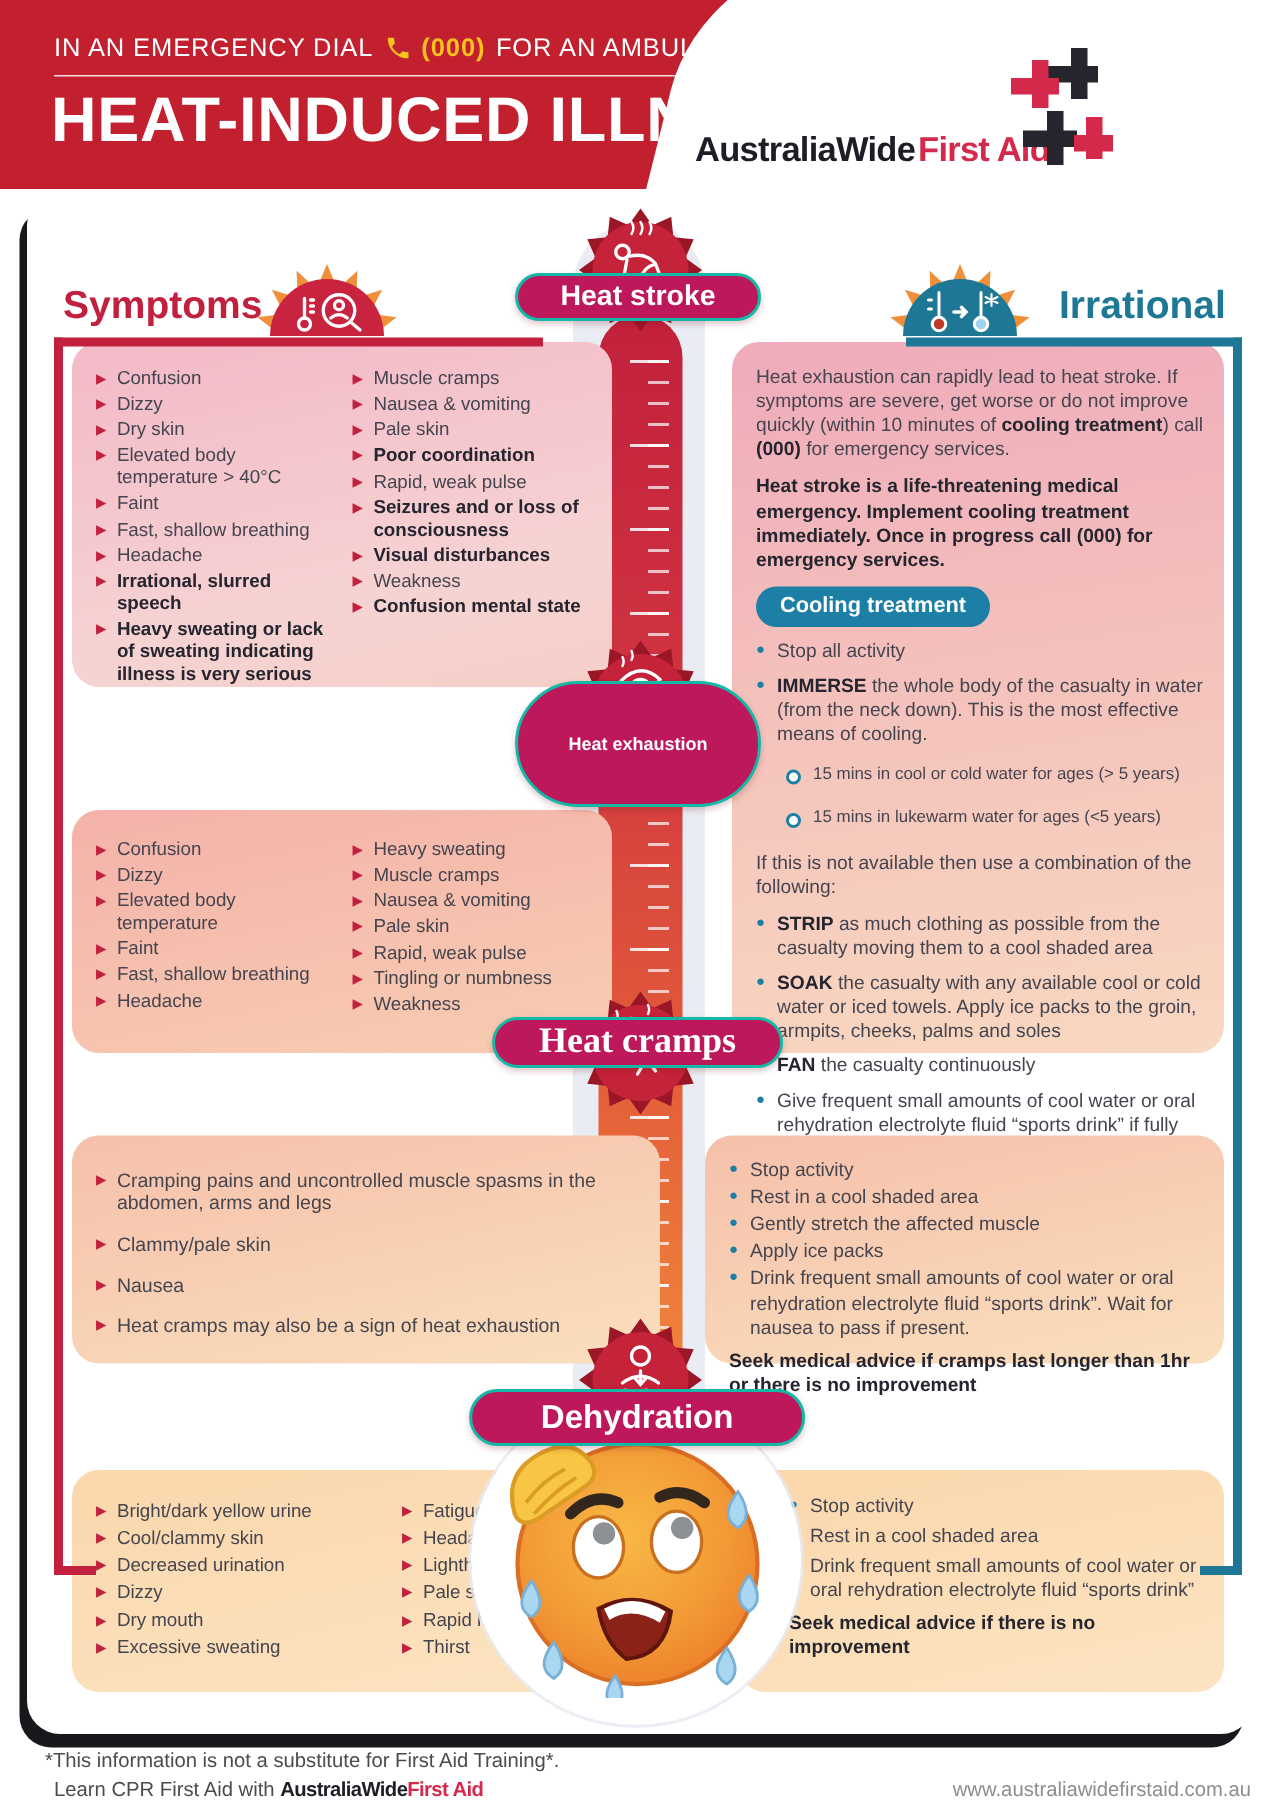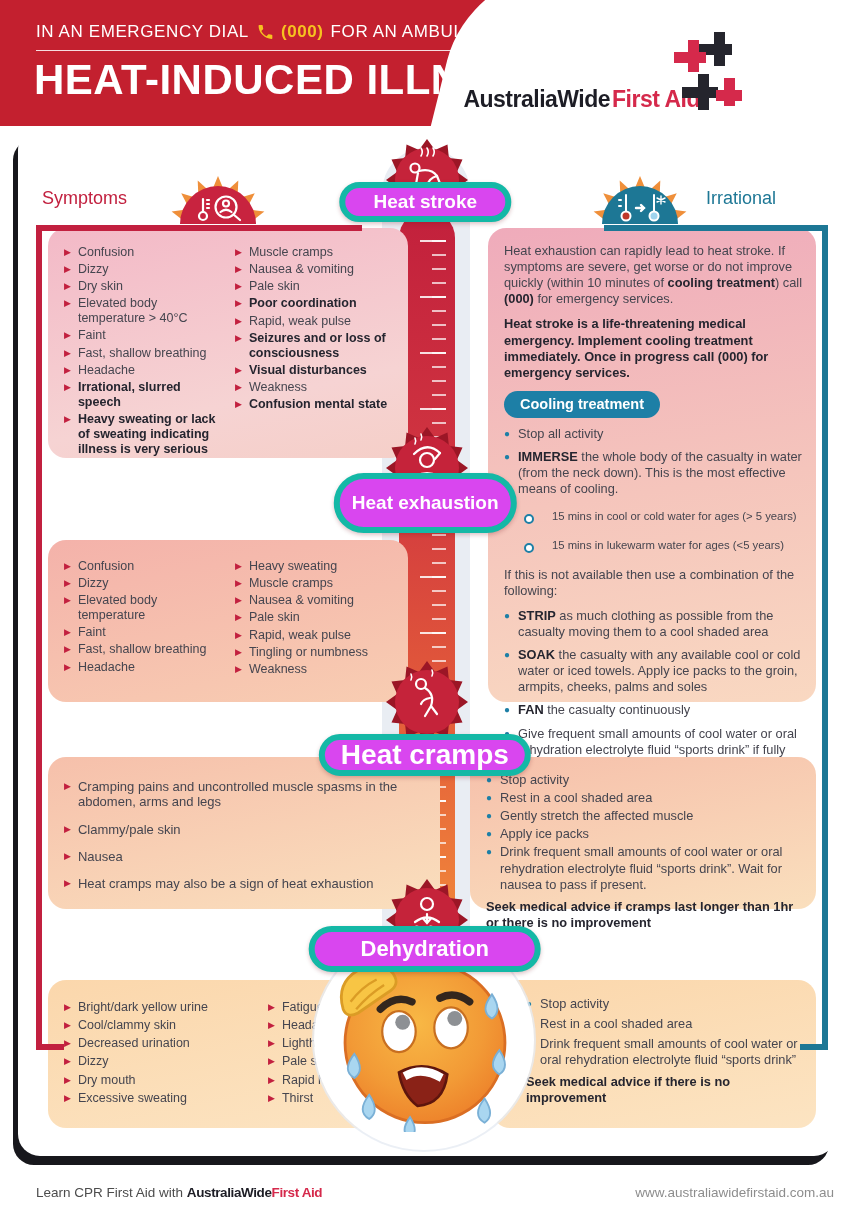--- a/index.html
+++ b/index.html
@@ -15,42 +15,42 @@
   .phone-ic{width:18px;height:18px;display:inline-block;}
   .emg-rule{position:absolute;left:36px;top:50px;width:497px;height:1px;background:rgba(255,255,255,.85);}
   .page-title{position:absolute;left:34px;top:56px;font-size:42px;font-weight:800;color:#fff;letter-spacing:.5px;}
   .brand{position:absolute;right:66px;top:86px;font-size:23px;font-weight:700;letter-spacing:-.5px;white-space:nowrap;}
   .brand .b1{color:#1d1d25;}
   .brand .b2{color:#d5294b;margin-left:2px;}
   .brand-mark{position:absolute;right:20px;top:32px;width:72px;height:78px;}
   
   .card{position:absolute;left:18px;top:128px;width:818px;height:1028px;background:#fff;border-radius:22px;
         box-shadow:-6px 10px 0 -1px #17171c;}
-  .col-head{position:absolute;top:60px;font-size:18px;font-weight:400;}
+  .col-head{position:absolute;top:60px;font-size:26px;font-weight:700;}
   .col-head.sym{left:24px;color:#c2203f;}
   .col-head.trt{left:688px;color:#1d7795;}
   .half-sun{position:absolute;top:44px;width:96px;height:54px;}
   .bracket{position:absolute;z-index:4;}
   .br-red{background:#c2203f;} .br-teal{background:#1d7795;}
   
   .track{position:absolute;left:364px;top:20px;width:88px;height:868px;background:#e9edf3;border-radius:44px;z-index:1;}
   .tube{position:absolute;left:381px;top:82px;width:56px;height:788px;border-radius:28px 28px 0 0;z-index:2;
         background:linear-gradient(180deg,#c2203c 0%,#cf3340 30%,#e25a3a 62%,#ee7e3a 85%,#f08a3c 100%);}
   .ticks{position:absolute;right:9px;top:30px;bottom:4px;width:26px;
      background:
        repeating-linear-gradient(to bottom,rgba(255,255,255,.85) 0 2px,transparent 2px 56px) right top/26px 100% no-repeat,
        repeating-linear-gradient(to bottom,rgba(255,255,255,.7) 0 2px,transparent 2px 14px) right top/14px 100% no-repeat;}
   .bulb-halo{position:absolute;left:296px;top:802px;width:220px;height:220px;border-radius:50%;background:#fff;z-index:5;
              box-shadow:0 0 0 2px rgba(230,235,242,.8);}
   .emoji{position:absolute;left:314px;top:818px;width:186px;height:186px;z-index:6;}
   
   .badge{position:absolute;left:0;top:0;width:100%;pointer-events:none;z-index:7;}
   .spike{position:absolute;left:367px;width:84px;height:84px;}
-  .pill{position:absolute;left:50%;transform:translateX(-51%);background:#d946ef;color:#fff;font-weight:800;
-        border:6px solid #14b8a6;border-radius:999px;text-align:center;line-height:1.05;
+  .pill{position:absolute;left:50%;transform:translateX(-51%);background:#be185d;color:#fff;font-weight:800;
+        border:2px solid #14b8a6;border-radius:999px;text-align:center;line-height:1.05;
         display:flex;align-items:center;justify-content:center;box-shadow:0 2px 4px rgba(120,20,30,.25);}
   
   .box{position:absolute;border-radius:18px;z-index:3;padding:14px 12px 12px 16px;box-sizing:border-box;}
   .box.pink1{background:linear-gradient(168deg,#f3b9c7 0%,#f6d3d3 70%,#f5cfc8 100%);}
   .box.pink2{background:linear-gradient(172deg,#efabbb 0%,#f5c5bc 55%,#f9d8c1 100%);}
   .box.salmon{background:linear-gradient(168deg,#f4b2aa 0%,#f8cdb2 100%);}
   .box.peach{background:linear-gradient(168deg,#f6c0ab 0%,#fadfbd 100%);}
   .box.sand{background:linear-gradient(168deg,#fbd7ac 0%,#fce4c2 100%);}
   ul.blist{list-style:none;margin:0;padding:0;}
   ul.blist li{display:flex;gap:7px;align-items:flex-start;font-size:12.5px;line-height:1.18;color:#45454f;margin:2.5px 0;}
@@ -60,21 +60,21 @@
   .subdot{flex:0 0 auto;width:6px;height:6px;border:2px solid #1d7fa6;border-radius:50%;margin-top:3px;background:#fff;}
   .cols2{display:flex;gap:10px;}
   .cols2>div{flex:1;}
   b{font-weight:700;color:#25252f;}
   .para{font-size:12.8px;line-height:1.26;margin:0 0 9px 0;color:#45454f;}
   .cool-pill{display:inline-block;background:#1d7fa6;color:#fff;font-weight:800;font-size:14.5px;
              padding:5px 16px 6px;border-radius:999px;margin:1px 0 8px 0;}
   ul.tlist{list-style:none;margin:0;padding:0;}
   ul.tlist li{display:flex;gap:8px;align-items:flex-start;font-size:12.8px;line-height:1.26;color:#45454f;margin:0 0 7px 0;}
   ul.sublist{list-style:none;margin:-2px 0 7px 20px;padding:0;}
-  ul.sublist li{display:flex;gap:18px;align-items:flex-end;font-size:11.3px;line-height:1.3;color:#45454f;margin:14px 0;}
+  ul.sublist li{display:flex;gap:8px;align-items:center;font-size:11.3px;line-height:1.3;color:#45454f;margin:14px 0;}
   .note{font-size:12.8px;font-weight:700;color:#25252f;line-height:1.25;margin-top:6px;}
   
   .footer-l1{position:absolute;left:30px;top:1166px;font-size:13.5px;color:#4c4c4c;}
   .footer-l2{position:absolute;left:36px;top:1185px;font-size:13.5px;color:#4c4c4c;}
   .fb1{font-weight:700;color:#1d1d25;letter-spacing:-.4px;}
   .fb2{font-weight:700;color:#d5294b;letter-spacing:-.4px;}
   .footer-url{position:absolute;right:20px;top:1185px;font-size:13.5px;color:#8d8d8d;text-decoration:none;}
 </style>
 </head>
 <body>
@@ -588,53 +588,54 @@
         <polygon fill="#9b1626" points="83,42 71.9,50 77.5,62.5 63.9,63.9 62.5,77.5 50,71.9 42,83 34,71.9 21.5,77.5 20.1,63.9 6.5,62.5 12.1,50 1,42 12.1,34 6.5,21.5 20.1,20.1 21.5,6.5 34,12.1 42,1 50,12.1 62.5,6.5 63.9,20.1 77.5,21.5 71.9,34"></polygon>
         <circle cx="42" cy="42" r="32" fill="#c5233a"></circle>
         <g stroke="#fff" stroke-width="2.2" fill="none" stroke-linecap="round">
           <circle cx="42" cy="34" r="7"></circle>
           <path d="M29 28 Q42 15 55 27"></path>
           <path d="M55 27 L50 33"></path>
           <path d="M31 50 Q42 44 53 50"></path>
           <path d="M30 18 q1.5 -3 0 -6 M36 14 q1.5 -3 0 -6" stroke-width="1.6"></path>
         </g>
       </svg>
-      <div class="pill" style="top:345px;min-width:136px;height:44px;font-size:19px;padding:2px 12px;">Heat exhaustion</div>
+      <div class="pill" style="top:326px;min-width:136px;height:44px;font-size:12px;padding:18px 12px;">Heat exhaustion</div>
     </div>
 
     <div class="badge">
       <svg class="spike" style="top:532px" viewBox="0 0 84 84">
         <polygon fill="#9b1626" points="83,42 71.9,50 77.5,62.5 63.9,63.9 62.5,77.5 50,71.9 42,83 34,71.9 21.5,77.5 20.1,63.9 6.5,62.5 12.1,50 1,42 12.1,34 6.5,21.5 20.1,20.1 21.5,6.5 34,12.1 42,1 50,12.1 62.5,6.5 63.9,20.1 77.5,21.5 71.9,34"></polygon>
         <circle cx="42" cy="42" r="32" fill="#c5233a"></circle>
         <g stroke="#fff" stroke-width="2.2" fill="none" stroke-linecap="round">
           <circle cx="36" cy="24" r="5"></circle>
           <path d="M40 28 Q50 34 46 46"></path>
           <path d="M45 38 Q38 39 36 44"></path>
           <path d="M46 46 L40 56 M46 46 L52 54"></path>
           <path d="M26 20 q1.5 -3 0 -6 M47 16 q1.5 -3 0 -6" stroke-width="1.6"></path>
         </g>
       </svg>
-      <div class="pill" style="top:606px;min-width:158px;height:30px;font-size:28px;padding:0 16px;">Heat cramps</div>
+      <div class="pill" style="top:550px;min-width:158px;height:30px;font-size:24px;padding:0 16px;font-family:Liberation Serif, serif;">Heat cramps</div>
     </div>
 
     <div class="badge">
       <svg class="spike" style="top:750px" viewBox="0 0 84 84">
         <polygon fill="#9b1626" points="83,42 71.9,50 77.5,62.5 63.9,63.9 62.5,77.5 50,71.9 42,83 34,71.9 21.5,77.5 20.1,63.9 6.5,62.5 12.1,50 1,42 12.1,34 6.5,21.5 20.1,20.1 21.5,6.5 34,12.1 42,1 50,12.1 62.5,6.5 63.9,20.1 77.5,21.5 71.9,34"></polygon>
         <circle cx="42" cy="42" r="32" fill="#c5233a"></circle>
         <g stroke="#fff" stroke-width="2.2" fill="none" stroke-linecap="round">
           <circle cx="42" cy="26" r="6"></circle>
           <path d="M30 44 Q42 35 54 44"></path>
           <path d="M42 36 V44 M38.5 41 L42 45 L45.5 41"></path>
           <path d="M28 50 q4 -3 7 0 q4 3 7 0 q4 -3 7 0 q4 3 7 0 M30 55 q4 -3 7 0 q4 3 7 0 q4 -3 7 0" stroke-width="1.7"></path>
         </g>
       </svg>
       <div class="pill" style="top:798px;min-width:184px;height:34px;font-size:22px;padding:0 18px;">Dehydration</div>
     </div>
 
   </div>
 
+  <div class="footer-l1">*This information is not a substitute for First Aid Training*.</div>
   <div class="footer-l2">
     <span>Learn CPR First Aid with</span>
     <span class="fb1">AustraliaWide</span><span class="fb2">First Aid</span>
   </div>
   <a class="footer-url" href="#">www.australiawidefirstaid.com.au</a>
 
 </div>
 
 </body></html>

